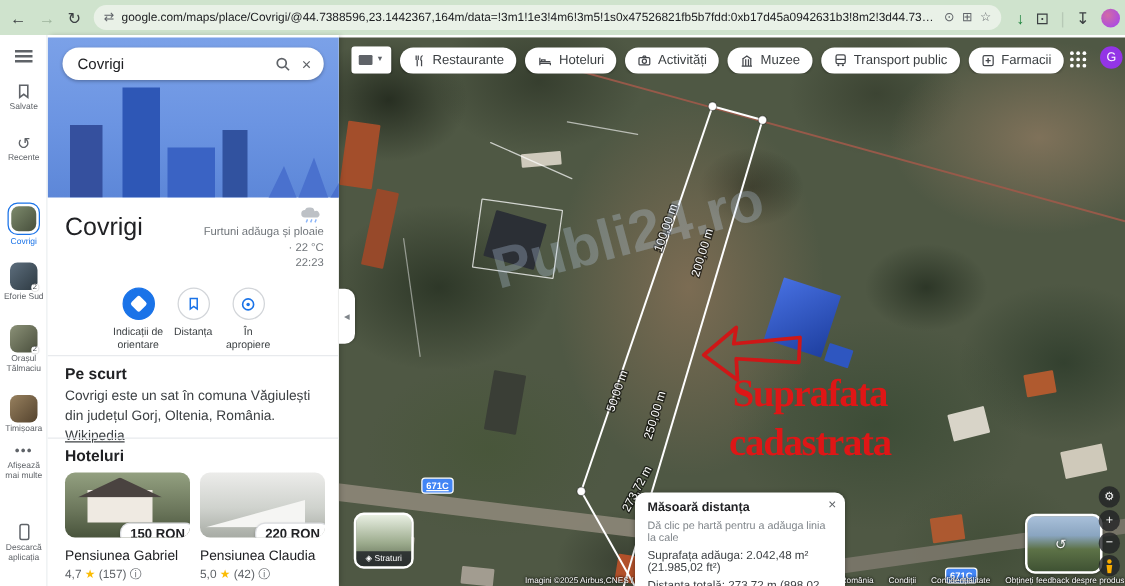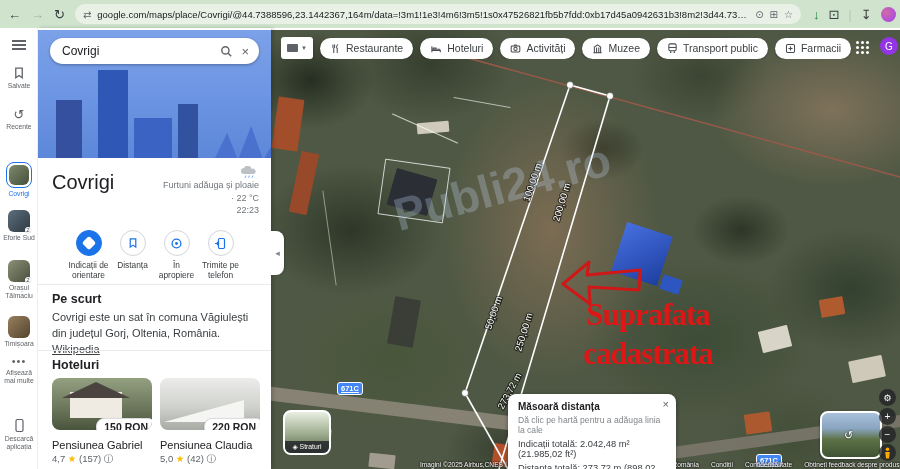--- a/index.html
+++ b/index.html
@@ -209,29 +209,20 @@
       </div>
       <div class="action">
         <span class="a-circle">
             <svg width="13" height="13" viewBox="0 0 13 13">
               <circle cx="6.5" cy="6.5" r="4.4" fill="none" stroke="#1a73e8" stroke-width="1.3"></circle>
               <circle cx="6.5" cy="6.5" r="1.4" fill="#1a73e8"></circle>
             </svg>
           </span>
         <span class="a-label">În apropiere</span>
       </div>
-      <div class="action">
-        <span class="a-circle">
-            <svg width="13" height="13" viewBox="0 0 13 13">
-              <rect x="4.5" y="1.5" width="6" height="10" rx="1.2" fill="none" stroke="#1a73e8" stroke-width="1.2"></rect>
-              <path d="M1 6.5h3.2M3 5l1.6 1.5L3 8" fill="none" stroke="#1a73e8" stroke-width="1.2"></path>
-            </svg>
-          </span>
-        <span class="a-label">Trimite pe telefon</span>
-      </div>
     </div>
 
     <div class="divider" style="top:256px;"></div>
     <div class="abs h2" style="left:14px;top:264px;">Pe scurt</div>
     <div class="abs about-text" style="left:14px;top:282px;width:204px;">
       <span>Covrigi este un sat în comuna Văgiulești din județul Gorj, Oltenia, România. </span><a class="wiki" href="#">Wikipedia</a>
     </div>
     <div class="divider" style="top:322px;"></div>
     <div class="abs h2" style="left:14px;top:330px;">Hoteluri</div>
 
@@ -369,21 +360,21 @@
   <div class="abs g-avatar" style="left:880px;top:37px;">G</div>
 
   <div class="abs collapse">
       <span>◂</span>
     </div>
 
   <div class="abs mbox">
     <span class="x">×</span>
     <div class="t">Măsoară distanța</div>
     <div class="h">Dă clic pe hartă pentru a adăuga linia la cale</div>
-    <div class="v">Indicații totală: 2.042,48 m² (21.985,02 ft²)</div>
+    <div class="v">Suprafața adăuga: 2.042,48 m² (21.985,02 ft²)</div>
     <div class="v">Distanța totală: 273,72 m (898,02 ft)</div>
   </div>
 
   <div class="abs layers">
     <div class="lab"><span>◈</span> <span>Straturi</span></div>
   </div>
 
   <div class="abs sv">
       <span style="position:absolute;left:22px;top:16px;color:#fff;font-size:11px;text-shadow:0 0 2px #000;">↺</span>
     </div>

